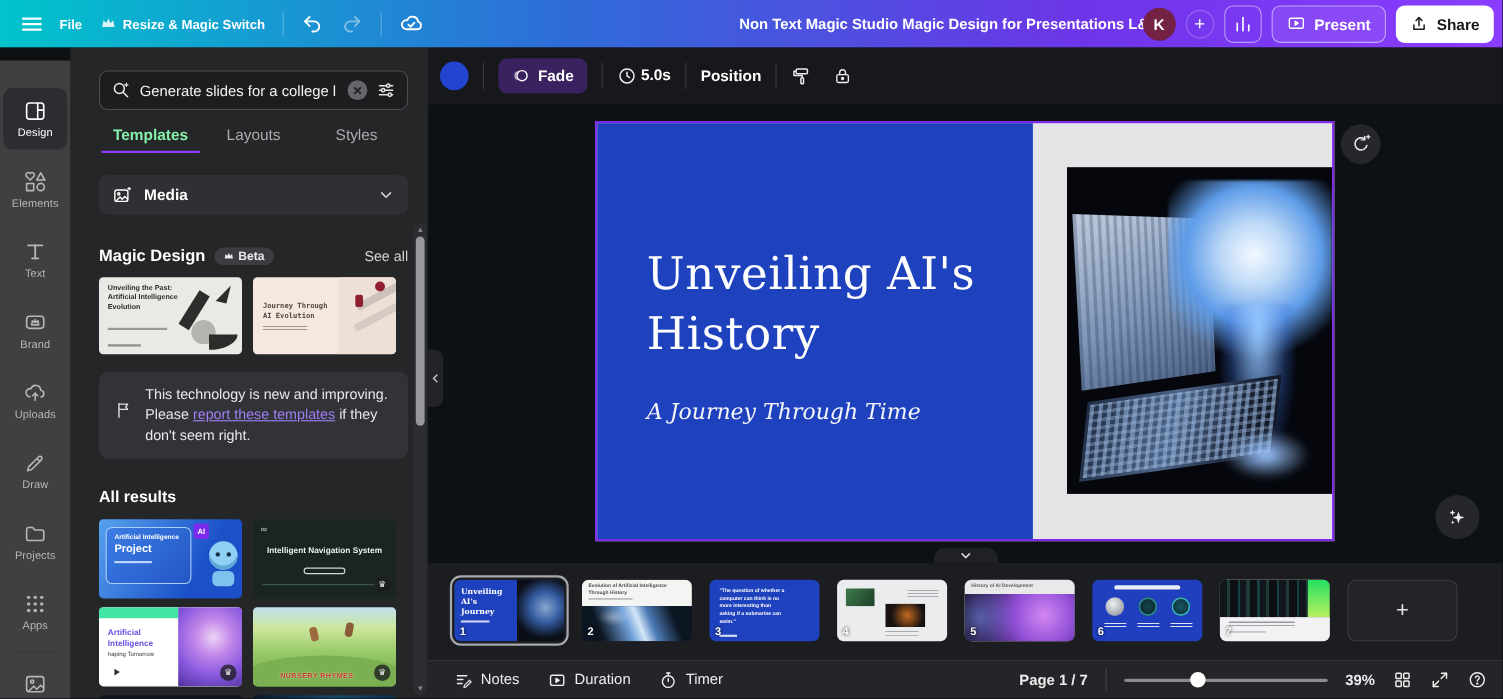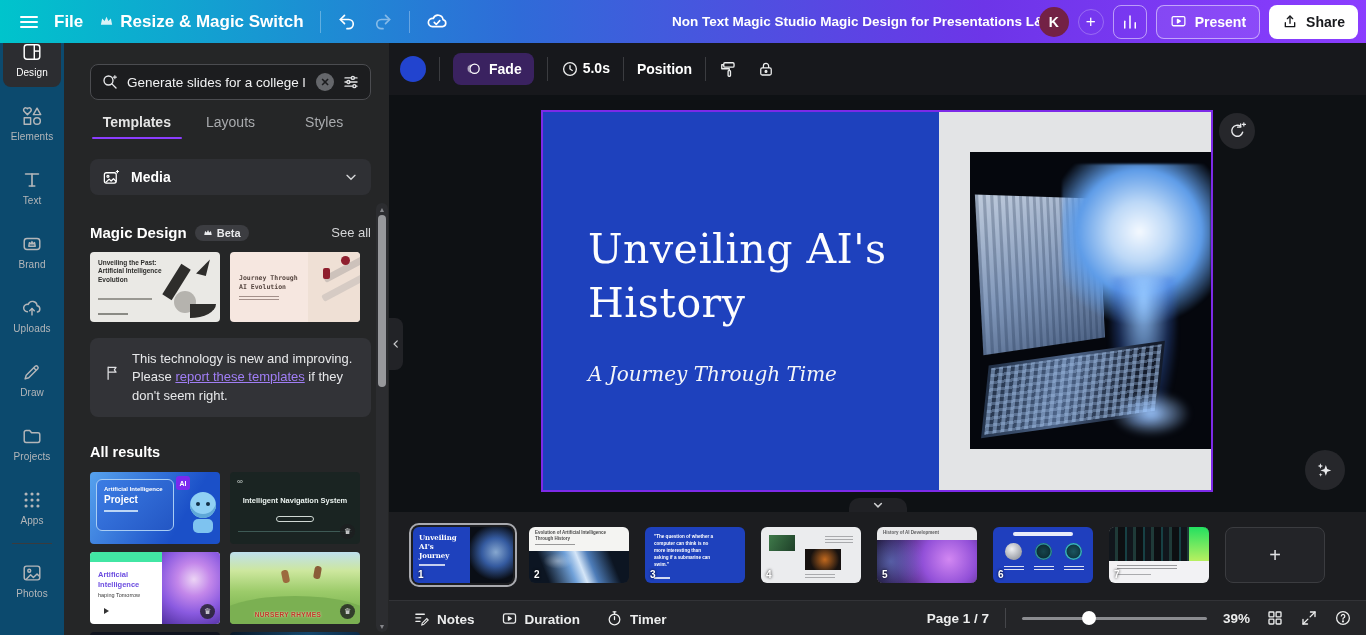--- a/index.html
+++ b/index.html
@@ -7,56 +7,56 @@
   .app{position:relative;width:1366px;height:635px;font-family:"Liberation Sans",sans-serif;color:#fff;overflow:hidden}
   svg{display:block}
 
   
   .topbar{position:absolute;left:0;top:0;width:1366px;height:43px;
     background:linear-gradient(90deg,#00c4cc 0%,#2f6bd8 38%,#6d35e8 72%,#8b3dff 100%);
     display:flex;align-items:center;z-index:30}
   .tb-left{display:flex;align-items:center;gap:16px;padding-left:20px}
   .hamburger{width:18px;height:12px;display:flex;flex-direction:column;justify-content:space-between;cursor:pointer}
   .hamburger i{height:2px;background:#fff;border-radius:1px}
-  .tb-item{font-size:17px;font-weight:700;color:#fff;display:flex;align-items:center;gap:6px;cursor:pointer}
+  .tb-item{font-size:12px;font-weight:700;color:#fff;display:flex;align-items:center;gap:6px;cursor:pointer}
   .tb-sep{width:1px;height:22px;background:rgba(255,255,255,.3)}
   .tb-ic{color:#fff}
   .dim{opacity:.45}
   .tb-title{position:absolute;left:672px;top:0;height:43px;display:flex;align-items:center;
     font-size:13.5px;font-weight:700;color:#fff;white-space:nowrap}
   .tb-right{position:absolute;right:8px;top:0;height:43px;display:flex;align-items:center;gap:9px}
   .avatar{width:30px;height:30px;border-radius:50%;background:#732145;display:flex;align-items:center;justify-content:center;
     font-size:14px;font-weight:700;cursor:pointer}
   .plus-btn{width:26px;height:26px;border-radius:50%;border:1px solid rgba(255,255,255,.25);display:flex;align-items:center;justify-content:center;font-size:17px;font-weight:400;cursor:pointer}
   .sq-btn{width:34px;height:34px;border-radius:8px;border:1px solid rgba(255,255,255,.5);display:flex;align-items:center;justify-content:center;cursor:pointer}
   .present-btn{height:34px;padding:0 13px;border-radius:8px;border:1px solid rgba(255,255,255,.5);
     background:rgba(255,255,255,.08);display:flex;align-items:center;gap:8px;font-size:14px;font-weight:700;cursor:pointer}
   .share-btn{height:34px;padding:0 13px;border-radius:8px;background:#fff;color:#17181c;display:flex;align-items:center;gap:8px;
     font-size:14px;font-weight:700;cursor:pointer}
 
   
-  .sidebar{position:absolute;left:0;top:25px;width:64px;bottom:0;background:#0c4a6e;padding-top:6px;z-index:20}
+  .sidebar{position:absolute;left:0;top:55px;width:64px;bottom:0;background:#404040;padding-top:25px;z-index:20}
   .side-item{width:58px;height:56px;margin:0 auto 8px;border-radius:8px;display:flex;flex-direction:column;align-items:center;
     justify-content:center;gap:4px;color:#b4b6b9;cursor:pointer}
   .side-item span{font-size:10px;letter-spacing:.1px}
   .side-item.active{background:#2c2d31;color:#fff}
   .side-div{width:40px;height:1px;background:#3a3b3e;margin:2px auto 8px}
 
   
   .panel{position:absolute;left:64px;top:43px;width:325px;bottom:0;background:#252627;z-index:10;overflow:hidden}
   .panel-inner{padding:21px 18px 0 26px}
   .searchbox{height:36px;border-radius:8px;background:#1c1d1f;border:1px solid #4b4c50;display:flex;align-items:center;
     padding:0 10px;gap:8px}
   .searchbox input{flex:1;min-width:0;background:transparent;border:none;outline:none;color:#f1f2f3;font-size:13.5px;
     font-family:"Liberation Sans",sans-serif}
   .clear-btn{width:18px;height:18px;border-radius:50%;background:#65676b;color:#1c1d1f;display:flex;align-items:center;
     justify-content:center;font-size:11px;font-weight:700;cursor:pointer;flex:none}
   .tabs{display:flex;margin-top:14px}
   .tab{flex:1;text-align:center;font-size:14px;color:#a9abae;padding-bottom:9px;position:relative;cursor:pointer}
-  .tab.active{color:#e5e5e5;font-weight:700}
+  .tab.active{color:#86efac;font-weight:700}
   .tab.active::after{content:"";position:absolute;left:2px;right:2px;bottom:0;height:2px;border-radius:2px;background:#8b3dff}
   .media-dd{margin-top:20px;height:36px;border-radius:8px;background:#2f3034;display:flex;align-items:center;gap:10px;
     padding:0 12px;cursor:pointer}
   .media-dd b{font-size:14px;color:#fff}
   .media-dd .chev{margin-left:auto;color:#d7d8da}
   .magic-head{margin-top:29px;display:flex;align-items:center}
   .magic-head h3{font-size:15px;font-weight:700;color:#fff}
   .beta-pill{margin-left:8px;background:#3c3d41;border-radius:10px;padding:2px 8px;display:flex;align-items:center;gap:4px;
     font-size:11px;font-weight:700;color:#e9eaec}
   .see-all{margin-left:auto;font-size:13px;color:#d4d5d7;cursor:pointer}
@@ -232,21 +232,21 @@
   .t7 .tl{position:absolute;left:8px;top:38px;width:60px;height:4px;
     background:repeating-linear-gradient(0deg,#98999c 0 1px,transparent 1px 3px)}
   .t7 .ul{position:absolute;left:8px;top:47px;width:34px;height:1px;background:#aaabae}
   .add-thumb{position:absolute;left:836px;top:15px;width:100px;height:56px;border-radius:8px;background:#232428;
     border:1px solid #3b3c40;display:flex;align-items:center;justify-content:center;font-size:20px;font-weight:400;
     color:#e0e1e3;cursor:pointer}
 
   
   .statusbar{position:absolute;left:389px;right:0;bottom:0;height:35px;background:#242528;border-top:1px solid #323337;
     display:flex;align-items:center;color:#eceded}
-  .sb-item{display:flex;align-items:flex-end;gap:7px;font-size:13.5px;font-weight:700;cursor:pointer}
+  .sb-item{display:flex;align-items:flex-start;gap:7px;font-size:13.5px;font-weight:400;cursor:pointer}
   .sb-left{display:flex;align-items:center;gap:26px;margin-left:24px}
   .sb-right{margin-left:auto;display:flex;align-items:center;gap:16px;margin-right:14px}
   .sb-page{font-size:13.5px;font-weight:700;cursor:pointer}
   .sb-sep{width:1px;height:20px;background:#45464a}
   .sl-track{width:185px;height:3px;background:#8b8c90;border-radius:2px;position:relative;cursor:pointer}
   .sl-knob{position:absolute;left:36%;top:50%;transform:translate(-50%,-50%);width:14px;height:14px;border-radius:50%;background:#fff}
   .sb-zoom{font-size:13.5px;font-weight:700;cursor:pointer}
   .sb-ic{cursor:pointer;color:#eceded}
 </style>
 </head>

